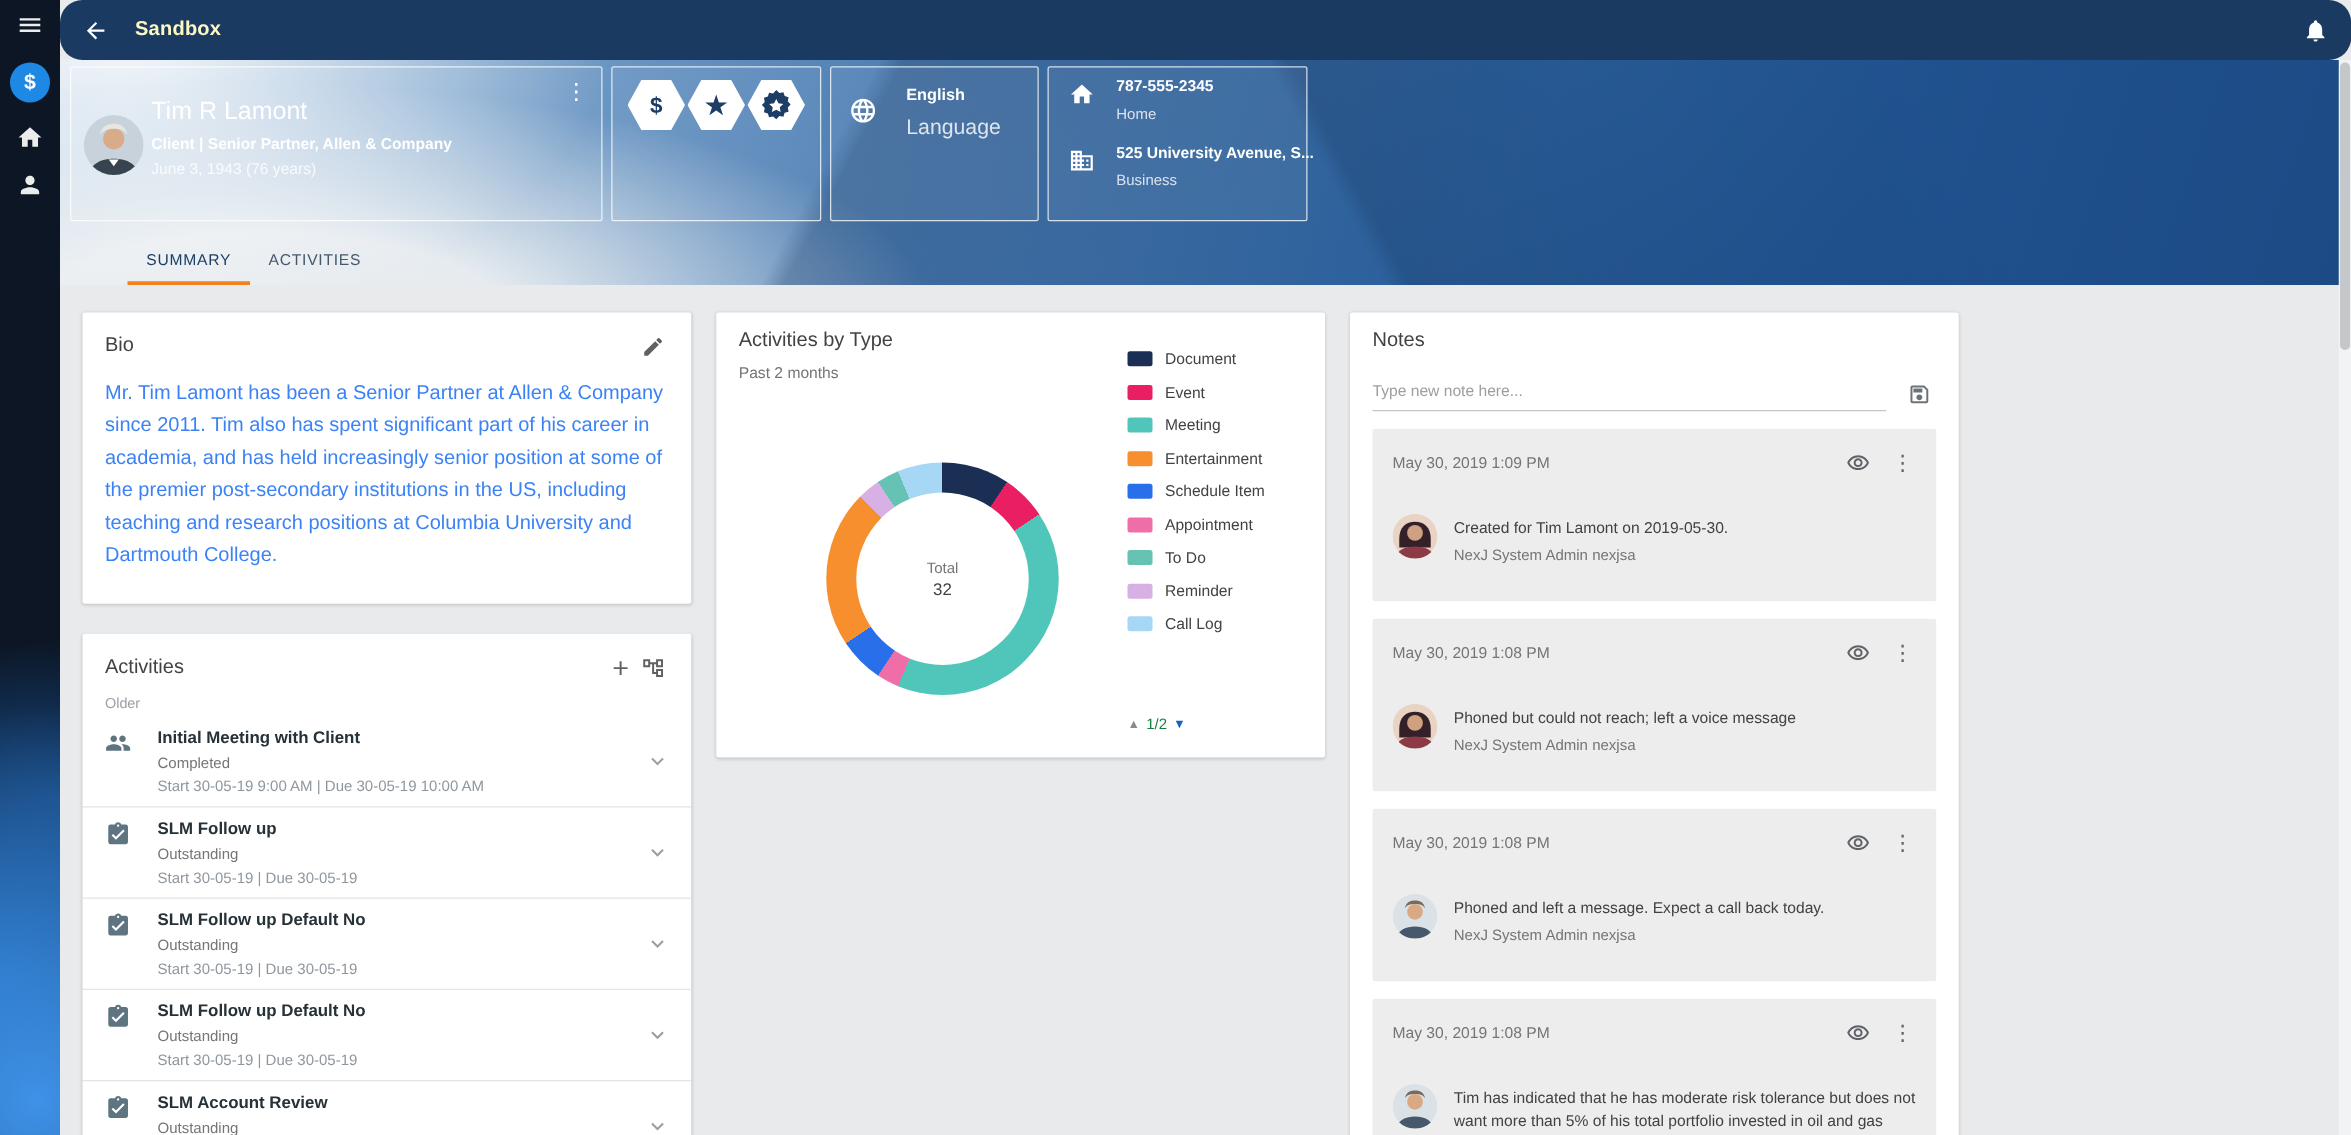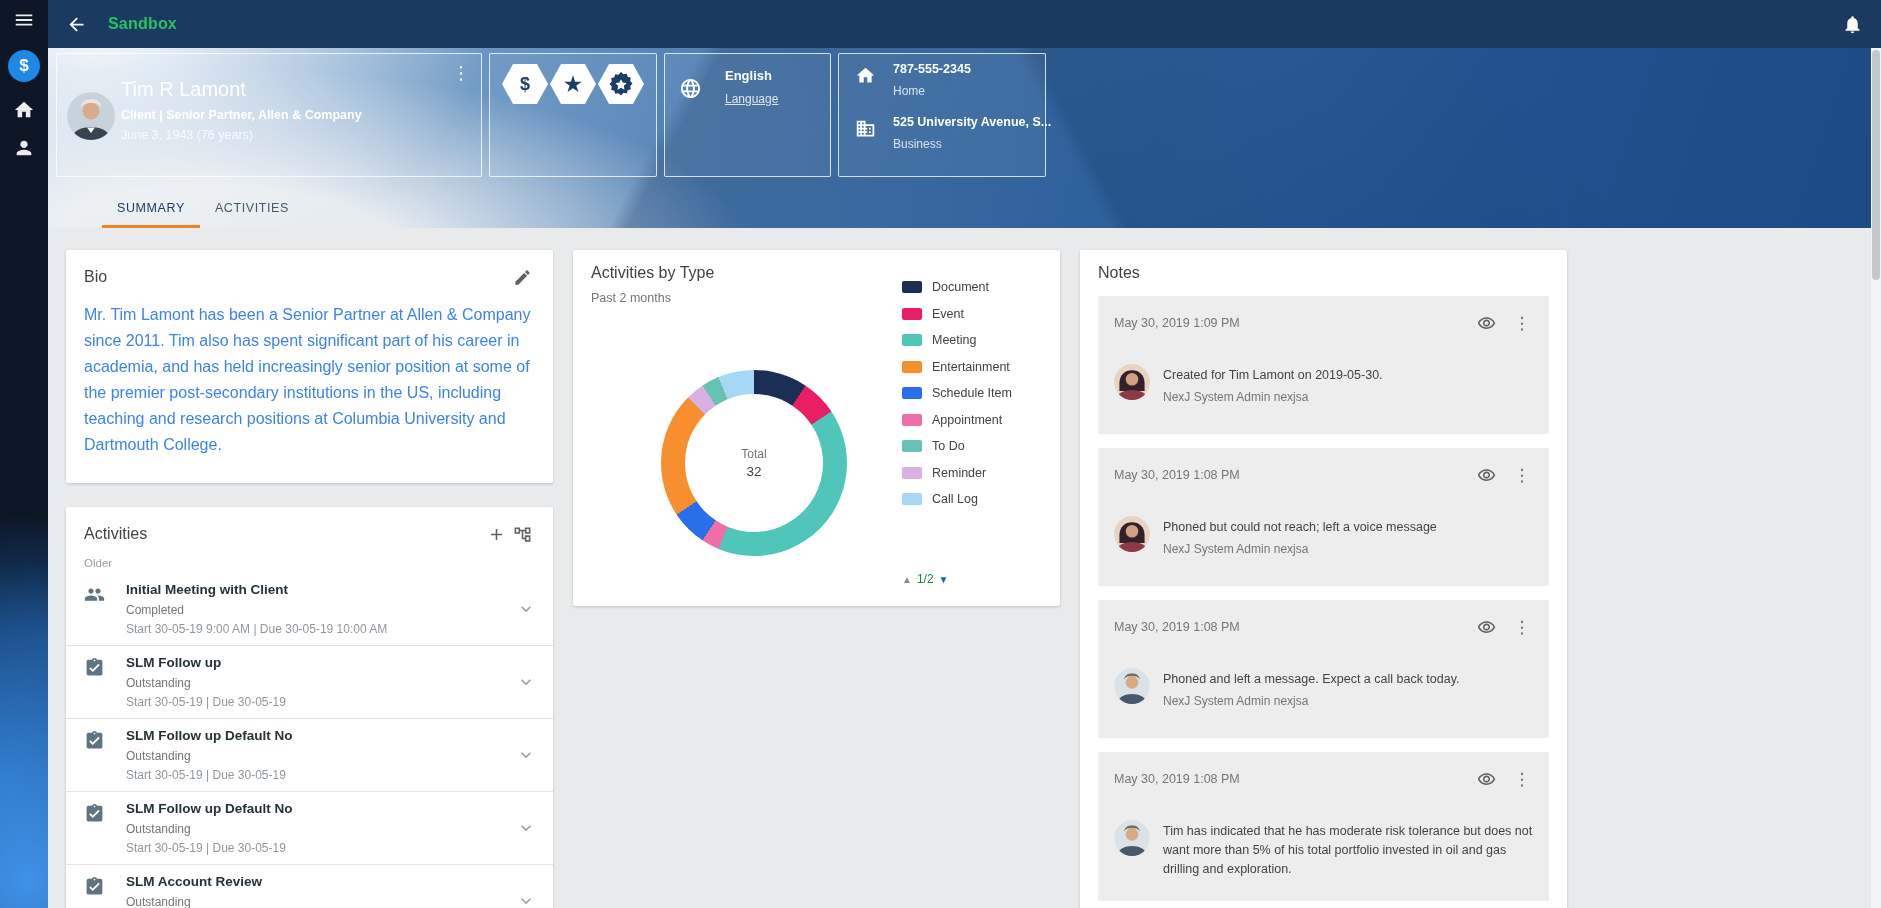--- a/index.html
+++ b/index.html
@@ -19,21 +19,21 @@
   }
   .rail-btn { width:48px; height:40px; display:flex; align-items:center; justify-content:center; cursor:pointer; }
   .rail-icon { width:22px; height:22px; fill:#ffffff; opacity:.92; }
   .rail-logo { width:32px; height:32px; border-radius:50%; background:#1e88e5; color:#fff;
     display:flex; align-items:center; justify-content:center; font-size:17px; font-weight:bold; margin:10px 0 9px; cursor:pointer; }
   .rail-item { width:48px; height:38px; display:flex; align-items:center; justify-content:center; cursor:pointer; }
 
   
   .main { flex:1; display:flex; flex-direction:column; position:relative; }
 
-  .topbar { height:48px; flex:none; background:#1a3a61; display:flex; align-items:center; color:#22c55e; padding:0 12px 0 10px; }
+  .topbar { height:48px; flex:none; background:#1a3a61; display:flex; align-items:center; color:#fef9c3; padding:0 12px 0 10px;border-radius:18px; }
   .back-btn { width:36px; height:36px; display:flex; align-items:center; justify-content:center; cursor:pointer; }
   .back-btn svg { width:21px; height:21px; fill:#fff; }
   .topbar-title { font-size:16px; font-weight:bold; letter-spacing:.2px; margin-left:14px; }
   .topbar-spacer { flex:1; }
   .bell-btn { width:34px; height:34px; display:flex; align-items:center; justify-content:center; cursor:pointer; }
   .bell-btn svg { width:21px; height:21px; fill:#fff; }
 
   
   .hero { height:180px; flex:none; position:relative;
     background:
@@ -62,21 +62,21 @@
   .hex { width:46px; height:40px; background:#fff; clip-path:polygon(24% 0%,76% 0%,100% 50%,76% 100%,24% 100%,0% 50%);
     display:flex; align-items:center; justify-content:center; color:#1c3e66; cursor:pointer; }
   .hex-glyph { font-size:18px; font-weight:bold; }
   .hex-glyph.star { font-size:20px; }
 
   .hcard-language { width:167px; padding:23px 0 0 14px; }
   .lang-row { display:flex; }
   .lang-icon { width:23px; height:23px; fill:#fff; }
   .lang-text { margin-left:23px; margin-top:-9px; }
   .lang-value { font-size:13px; font-weight:bold; }
-  .lang-label { font-size:12px; margin-top:9px; color:rgba(255,255,255,.82);text-decoration:underline; }
+  .lang-label { font-size:17px; margin-top:9px; color:rgba(255,255,255,.82); }
 
   .hcard-contact { width:208px; padding:8px 0 0 16px; }
   .contact-row { display:flex; margin-bottom:17px; }
   .contact-icon { width:21px; height:21px; fill:#fff; margin-top:3px; flex:none; }
   .contact-text { margin-left:17px; }
   .contact-value { font-size:12.5px; font-weight:bold; white-space:nowrap; }
   .contact-label { font-size:12px; margin-top:8px; color:rgba(255,255,255,.8); }
 
   .tabs { position:absolute; bottom:0; left:54px; display:flex; height:40px; z-index:2; }
   .tab { padding:0 15px; display:flex; align-items:center; font-size:12.5px; font-weight:normal;
@@ -463,20 +463,28 @@
             <span class="pager-down">▼</span>
           </div>
         </div>
       </div>
 
       <div class="col">
         <div class="card notes-card">
           <div class="card-head">
             <div class="card-title">Notes</div>
           </div>
+          <div class="note-input-row">
+            <input class="note-input" type="text" placeholder="Type new note here..." style="">
+            <div class="save-btn">
+              <svg viewBox="0 0 24 24">
+                  <path d="M17 3H5c-1.11 0-2 .9-2 2v14c0 1.1.89 2 2 2h14c1.1 0 2-.9 2-2V7l-4-4zm2 16H5V5h11.17L19 7.83V19zm-7-7c-1.66 0-3 1.34-3 3s1.34 3 3 3 3-1.34 3-3-1.34-3-3-3zM6 6h9v4H6z"></path>
+                </svg>
+            </div>
+          </div>
 
           <div class="note-item">
             <div class="note-head">
               <div class="note-time">May 30, 2019 1:09 PM</div>
               <div class="note-action">
                   <svg viewBox="0 0 24 24">
                     <path d="M12 6c3.79 0 7.17 2.13 8.82 5.5C19.17 14.87 15.79 17 12 17s-7.17-2.13-8.82-5.5C4.83 8.13 8.21 6 12 6m0-2C7 4 2.73 7.11 1 11.5 2.73 15.89 7 19 12 19s9.27-3.11 11-7.5C21.27 7.11 17 4 12 4zm0 5c1.38 0 2.5 1.12 2.5 2.5S13.38 14 12 14s-2.5-1.12-2.5-2.5S10.62 9 12 9m0-2c-2.48 0-4.5 2.02-4.5 4.5S9.52 16 12 16s4.5-2.02 4.5-4.5S14.48 7 12 7z"></path>
                   </svg>
                 </div>
               <div class="note-kebab">⋮</div>

